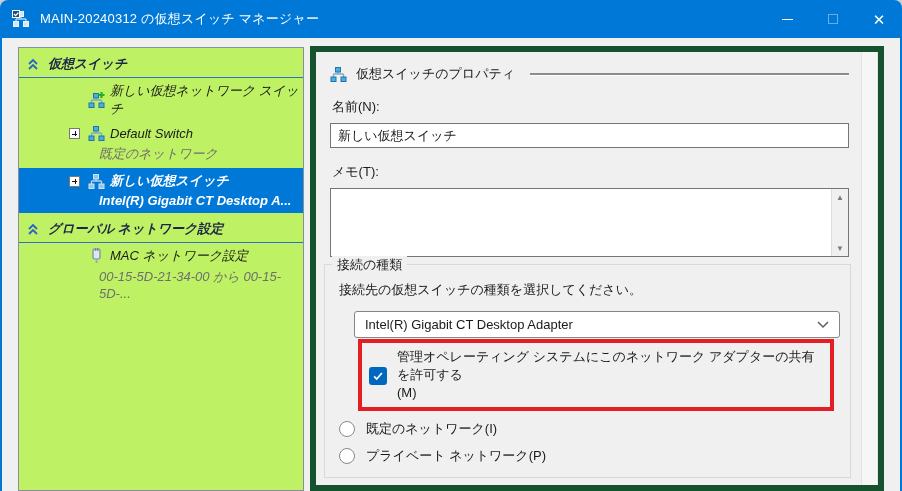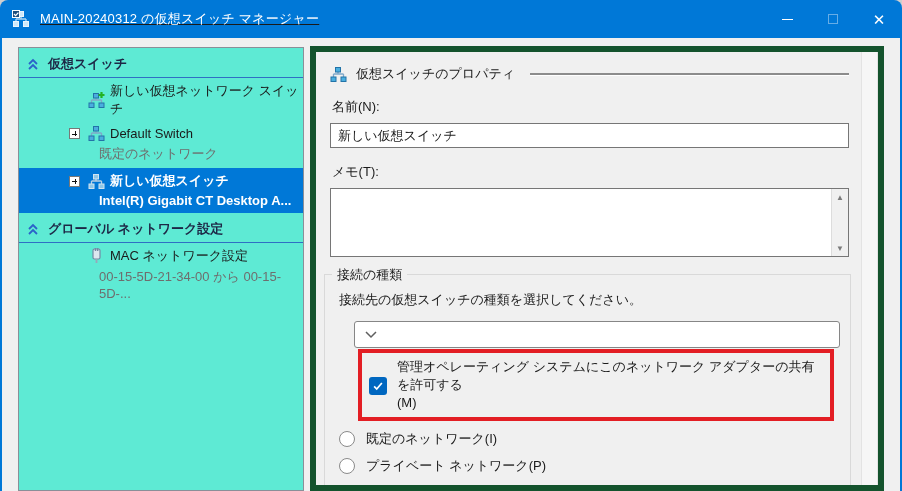--- a/index.html
+++ b/index.html
@@ -2,33 +2,33 @@
 <html><head>
 <meta charset="utf-8">
 <style>
   * { margin:0; padding:0; box-sizing:border-box; }
   html,body { background:#cfcfcf; }
   body { font-family:"Liberation Sans","DejaVu Sans",sans-serif; font-size:13px; color:#1a1a1a; }
 
   .window { position:relative; width:902px; height:491px; background:#0078d7; border-radius:8px 8px 0 0; overflow:hidden; }
 
   
-  .titlebar { position:absolute; top:0; left:0; right:0; height:38px; display:flex; align-items:center; padding-left:12px;text-decoration:underline; }
+  .titlebar { position:absolute; top:0; left:0; right:0; height:38px; display:flex; align-items:center; padding-left:12px; }
   .titlebar .app-icon { width:18px; height:18px; margin-right:10px; flex:none; }
   .titlebar .title { color:#fff; font-size:13px; letter-spacing:.2px; }
   .win-buttons { position:absolute; right:0; top:0; height:38px; display:flex; }
   .win-btn { width:46px; height:38px; display:flex; align-items:center; justify-content:center; cursor:default; }
   .glyph-min { width:11px; height:0; border-top:1.4px solid #fff; }
   .glyph-max { width:10px; height:10px; border:1.4px solid #bcd9f2; opacity:.55; }
   .glyph-close { color:#fff; font-size:15px; line-height:1; }
 
   .body { position:absolute; top:38px; left:2px; right:2px; bottom:0; background:#f0f0f0; }
 
   
-  .sidebar { position:absolute; left:16px; top:9px; width:286px; height:444px; background:#5eead4; border:1px solid #8a8f98; overflow:hidden; }
+  .sidebar { position:absolute; left:16px; top:9px; width:286px; height:444px; background:#bef264; border:1px solid #8a8f98; overflow:hidden;font-style:italic; }
   .section-header { display:flex; align-items:center; gap:9px; padding:7px 6px 4px 8px; border-bottom:1px solid #2f6fc4; color:#1d2746; font-weight:700; }
   .tree-row { display:flex; align-items:center; padding:4px 4px 3px 4px;margin-left:44px; }
   .expander { width:11px; height:11px; border:1px solid #787878; background:#fff; position:relative; margin:0 2px; flex:none; }
   .expander::before { content:""; position:absolute; left:2px; right:2px; top:4.5px; height:1px; background:#111; }
   .expander::after  { content:""; position:absolute; top:2px; bottom:2px; left:4.5px; width:1px; background:#111; }
   .exp-spacer { width:15px; flex:none; }
   .tree-icon { width:17px; height:17px; margin:0 5px 0 6px; flex:none; }
   .sub-label { padding:0 4px 5px 48px; color:#6e6e6e;margin-left:32px; }
   .selected-block { background:#0078d7; color:#fff; font-weight:700; }
   .selected-block .sub-label { color:#fff; }
@@ -43,21 +43,21 @@
   .etched { flex:1; height:2px; margin-left:6px; background:#8c8c8c; box-shadow:0 1px 0 #ffffff; }
 
   .field-label { margin:15px 0 7px 2px; }
   .name-input { width:100%; height:25px; border:1px solid #767676; background:#fff; padding:2px 7px; font:inherit; color:#1a1a1a; }
   .memo-box { position:relative; width:100%; height:69px; background:#fff; border:1px solid #767676; margin-top:2px; }
   .memo-text { position:absolute; inset:0 18px 0 0; border:none; resize:none; font:inherit; background:transparent; outline:none; padding:3px 6px; }
   .vscroll { position:absolute; top:0; right:0; bottom:0; width:17px; background:#f0f0f0; border-left:1px solid #dcdcdc; }
   .vbtn { position:absolute; left:0; right:0; height:16px; display:flex; align-items:center; justify-content:center; font-size:8px; color:#7b7b7b; }
   .vbtn.up { top:0; } .vbtn.down { bottom:0; }
 
-  .groupbox { position:relative; margin:17px -2px 0 -6px; border:1px solid #d9d9d9; padding:16px 10px 12px 12px; height:214px; }
+  .groupbox { position:relative; margin:7px -2px 0 -6px; border:1px solid #d9d9d9; padding:16px 10px 12px 12px; height:214px; }
   .legend { position:absolute; top:-9px; left:7px; background:#f0f0f0; padding:0 5px; }
   .instruction { margin:0 0 11px 2px; }
 
   .radio-row { display:flex; align-items:center; gap:11px; margin:9px 0 0 2px; }
   .radio { width:16px; height:16px; border-radius:50%; border:1px solid #8a8a8a; background:#fff; flex:none; }
   .radio.on { width:18px; height:18px; border:5.5px solid #0067c0; }
 
   .dropdown { display:flex; align-items:center; justify-content:space-between; margin:12px 0 0 17px; height:27px; background:#fff; border:1px solid #868686; border-radius:3px; padding:0 10px; }
   .dd-chevron { width:12px; height:8px; flex:none; }
 
@@ -196,20 +196,21 @@
           </div>
         </div>
 
         <div class="groupbox">
           <span class="legend">接続の種類</span>
 
           <div class="instruction">接続先の仮想スイッチの種類を選択してください。</div>
 
 
           <div class="dropdown">
+            <span>Intel(R) Gigabit CT Desktop Adapter</span>
             <svg class="dd-chevron" viewBox="0 0 12 8">
               <path d="M1 1 L6 6 L11 1" stroke="#5f5f5f" stroke-width="1.5" fill="none"></path>
             </svg>
           </div>
 
           <div class="highlight">
             <div class="checkbox-row">
               <span class="checkbox">
                 <svg viewBox="0 0 14 14">
                     <path d="M2.5 7.5 L5.5 10.5 L11.5 3.5" stroke="#ffffff" stroke-width="2" fill="none"></path>

